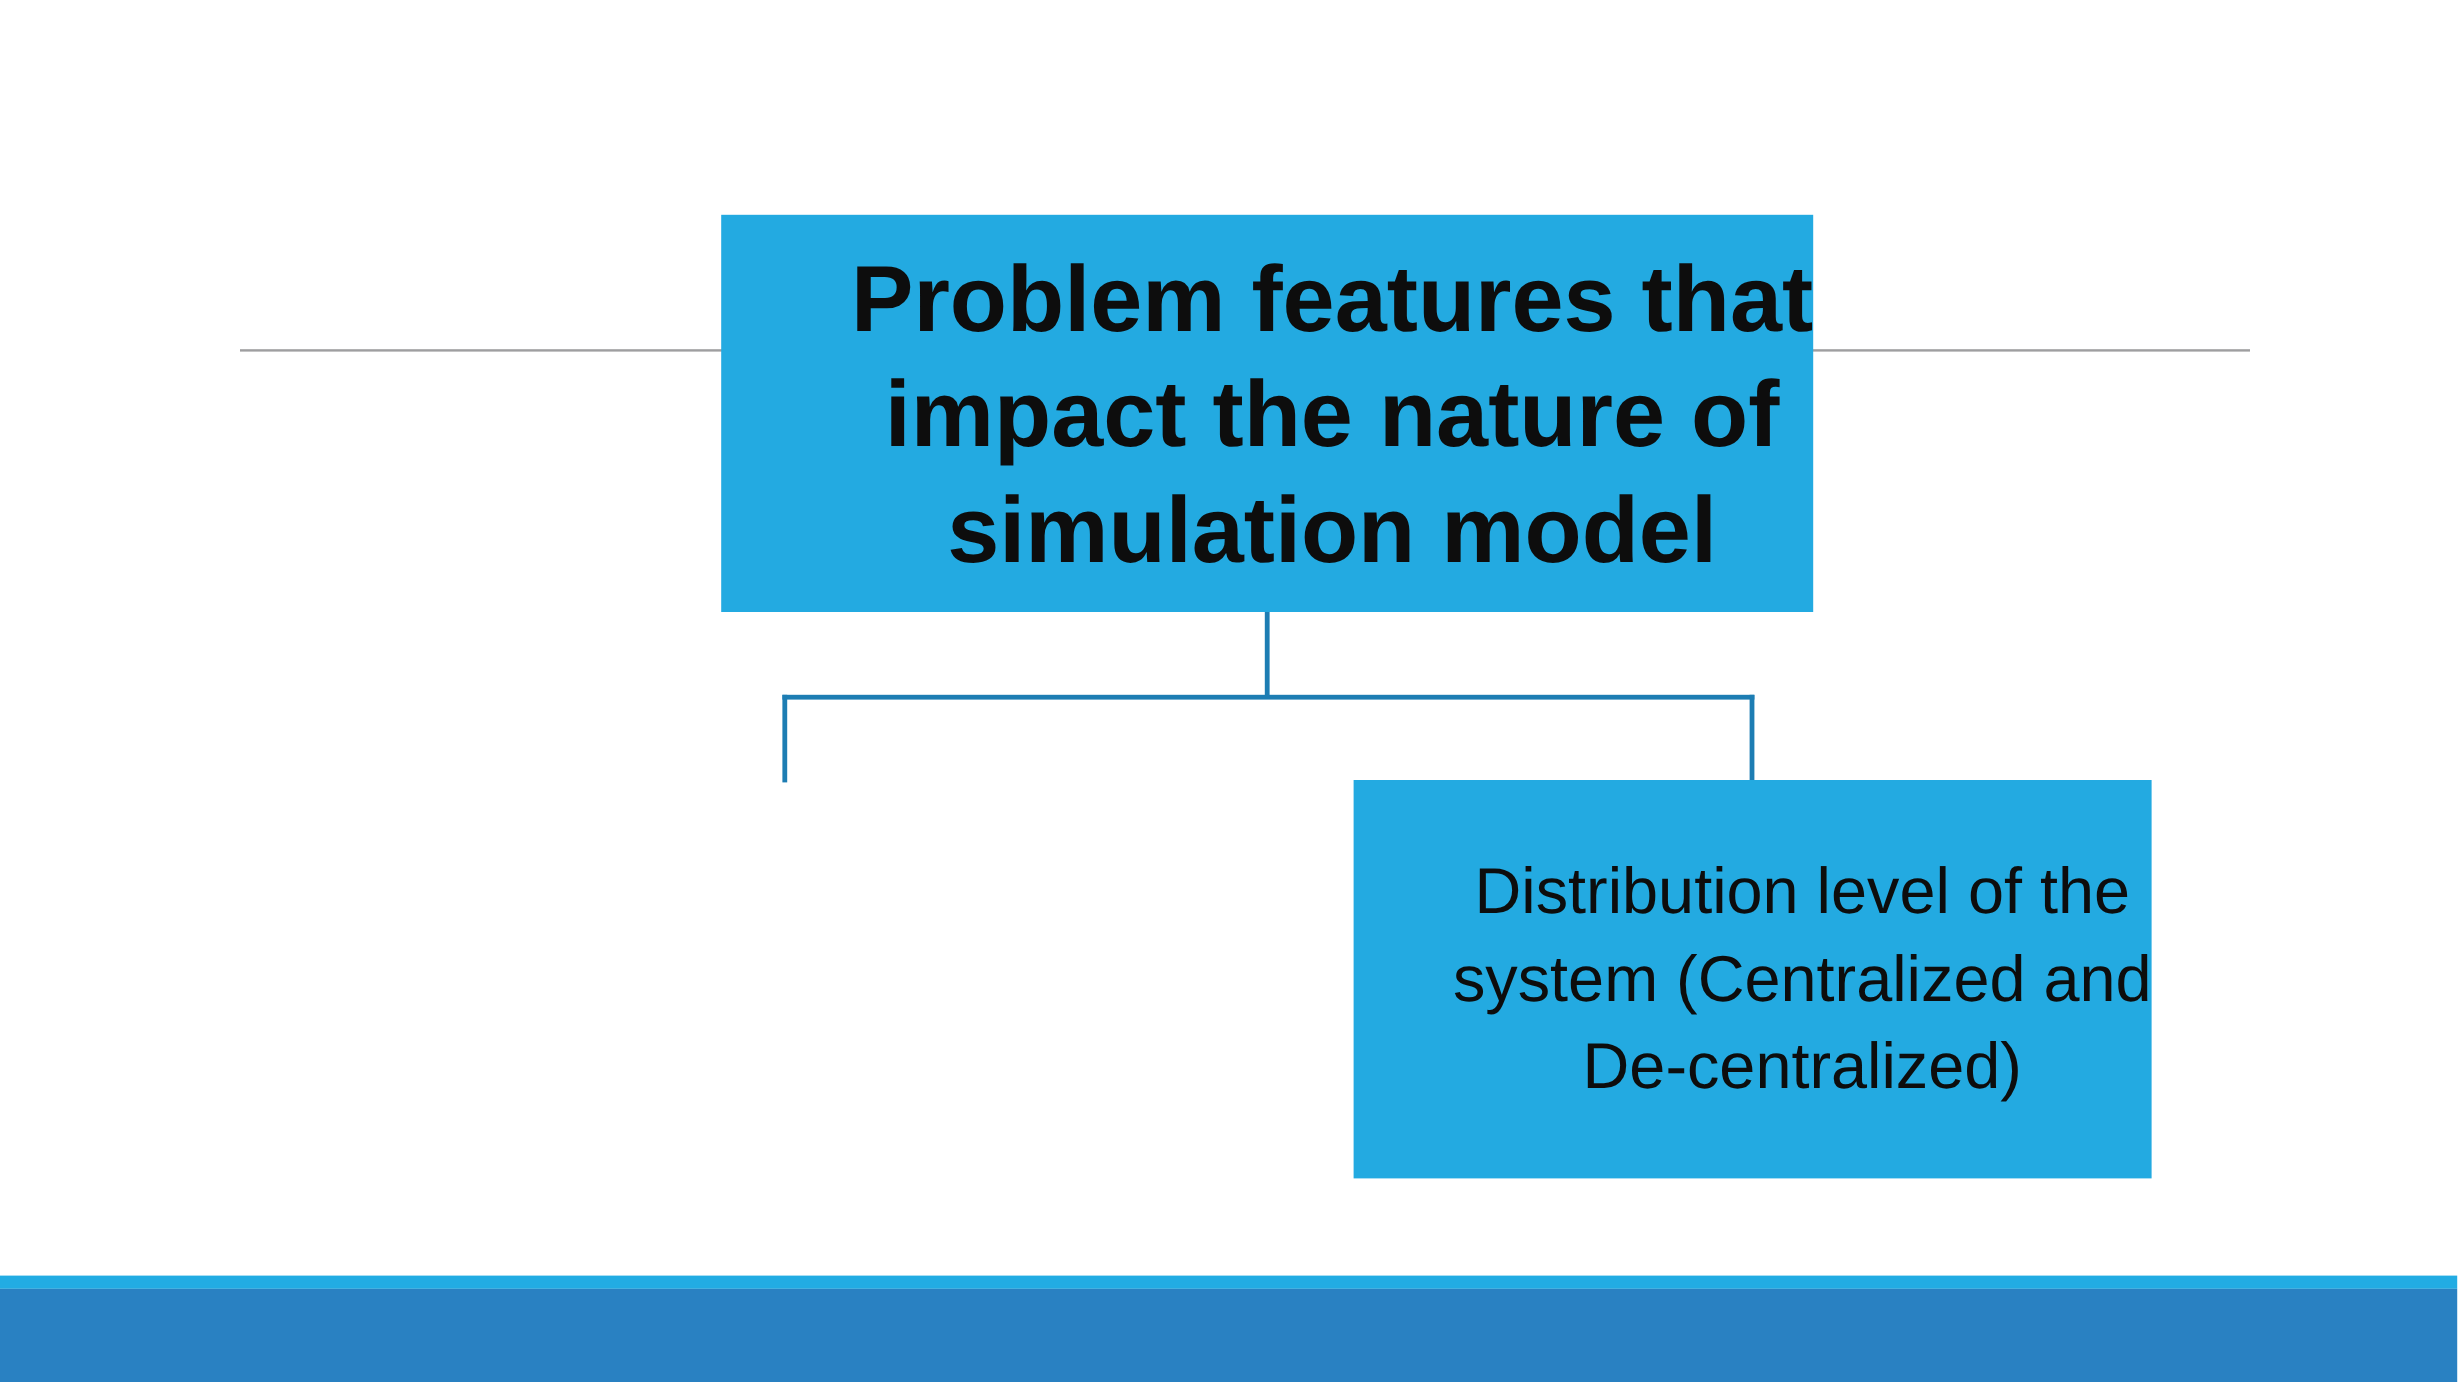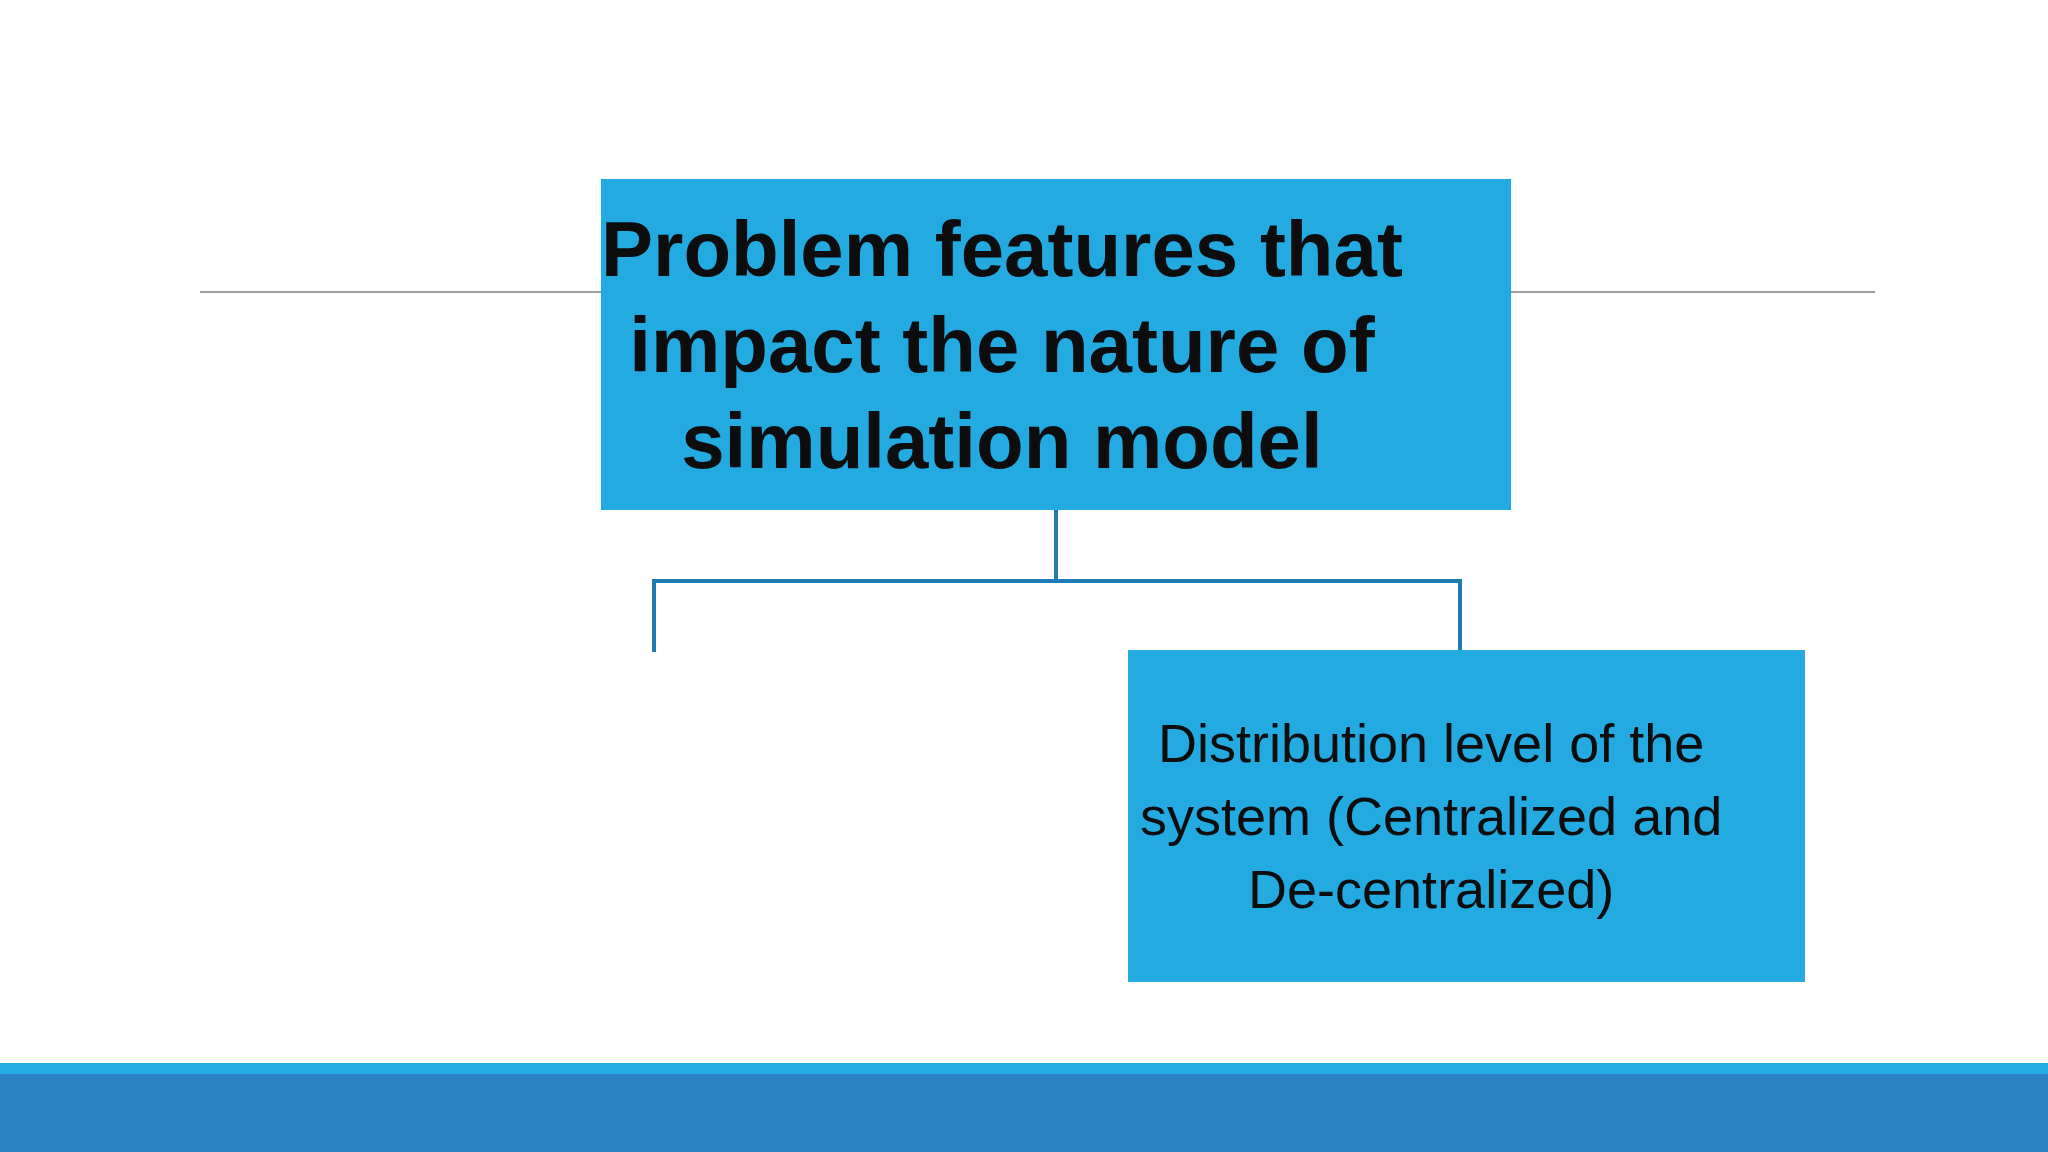--- a/index.html
+++ b/index.html
@@ -24,21 +24,21 @@
     height: 2px;
     background: #9e9ea0;
     z-index: 0;
   }
   .node {
     position: absolute;
     background: #23aae1;
     color: #0d0d0d;
     display: flex;
     align-items: center;
-    justify-content: flex-start;
+    justify-content: flex-end;
     text-align: center;
     z-index: 2;
   }
   .node-root {
     left: 601px;
     top: 179px;
     width: 910px;
     height: 331px;
     font-size: 78px;
     line-height: 96px;
@@ -53,21 +53,20 @@
     left: 323px;
     top: 650px;
     width: 660px;
     height: 332px;
   }
   .node-right {
     left: 1128px;
     top: 650px;
     width: 665px;
     height: 332px;
-    padding-left: 12px;
   }
   .connector {
     position: absolute;
     background: #1d7db3;
     z-index: 1;
   }
   .conn-stem   { left: 1054px; top: 510px; width: 4px;   height: 72px; }
   .conn-hbar   { left: 652px;  top: 579px; width: 810px; height: 4px;  }
   .conn-drop-l { left: 652px;  top: 579px; width: 4px;   height: 73px; }
   .conn-drop-r { left: 1458px; top: 579px; width: 4px;   height: 73px; }

